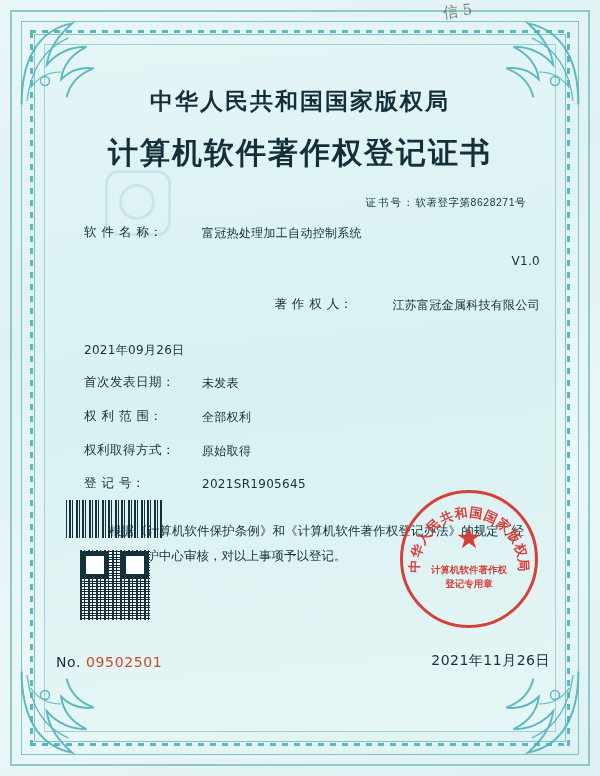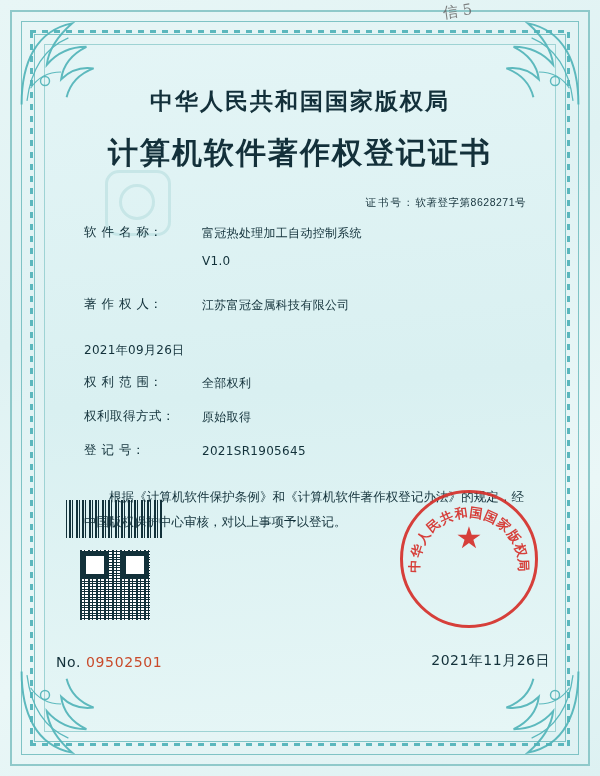--- a/index.html
+++ b/index.html
@@ -149,21 +149,21 @@
     letter-spacing: 0.5px;
     white-space: nowrap;
   }
   .field-value {
     font-family: "DejaVu Sans", sans-serif;
     font-size: 12px;
     letter-spacing: 0.3px;
     line-height: 1.55;
   }
   .field-row.tight { margin-bottom: 9px; }
-  .field-row.gap-lg { margin-bottom: 26px; }
+  .field-row.gap-lg { margin-bottom: 26px; justify-content: flex-end; }
 
   .statement {
     margin-top: 24px;
     padding: 0 16px 0 24px;
     font-family: "DejaVu Sans", sans-serif;
     font-size: 12.5px;
     line-height: 2.0;
     color: #12313a;
     text-align: justify;
   }
@@ -349,20 +349,24 @@
 
       <div class="field-row gap-lg">
         <div class="field-label">著 作 权 人：</div>
         <div class="field-value">江苏富冠金属科技有限公司</div>
       </div>
 
       <div class="field-row">
         <div class="field-value">2021年09月26日</div>
       </div>
 
+      <div class="field-row">
+        <div class="field-label">首次发表日期：</div>
+        <div class="field-value">未发表</div>
+      </div>
 
       <div class="field-row">
         <div class="field-label">权 利 范 围：</div>
         <div class="field-value">全部权利</div>
       </div>
 
       <div class="field-row">
         <div class="field-label">权利取得方式：</div>
         <div class="field-value">原始取得</div>
       </div>
@@ -388,20 +392,24 @@
   <div class="seal">
     <svg class="seal-arc" viewBox="0 0 132 132">
       <defs>
         <path id="arcpath" d="M 16 74 A 50 50 0 0 1 116 74" fill="none"></path>
       </defs>
       <text>
         <textPath href="#arcpath" startOffset="50%" text-anchor="middle">中华人民共和国国家版权局</textPath>
       </text>
     </svg>
     <div class="seal-star">★</div>
+    <div class="seal-bottom">
+      <div>计算机软件著作权</div>
+      <div>登记专用章</div>
+    </div>
   </div>
 
   <div class="footer">
     <div class="serial">
       <span>No.</span>
       <span class="num">09502501</span>
     </div>
     <div class="issue-date">2021年11月26日</div>
   </div>
 

